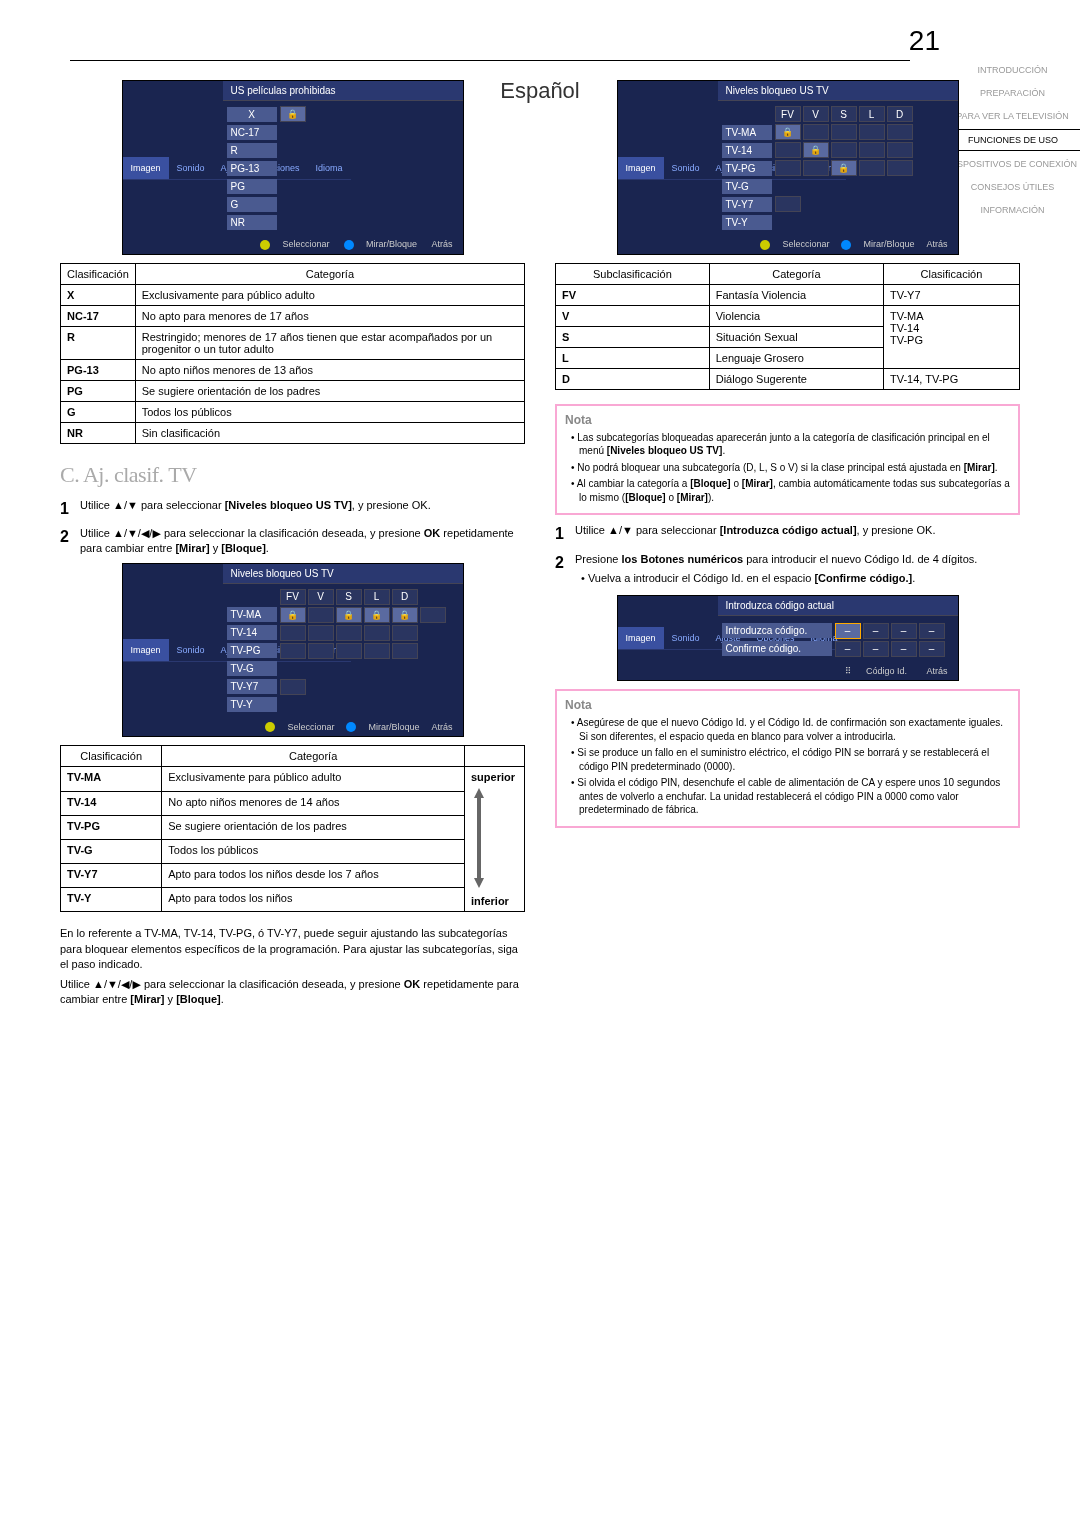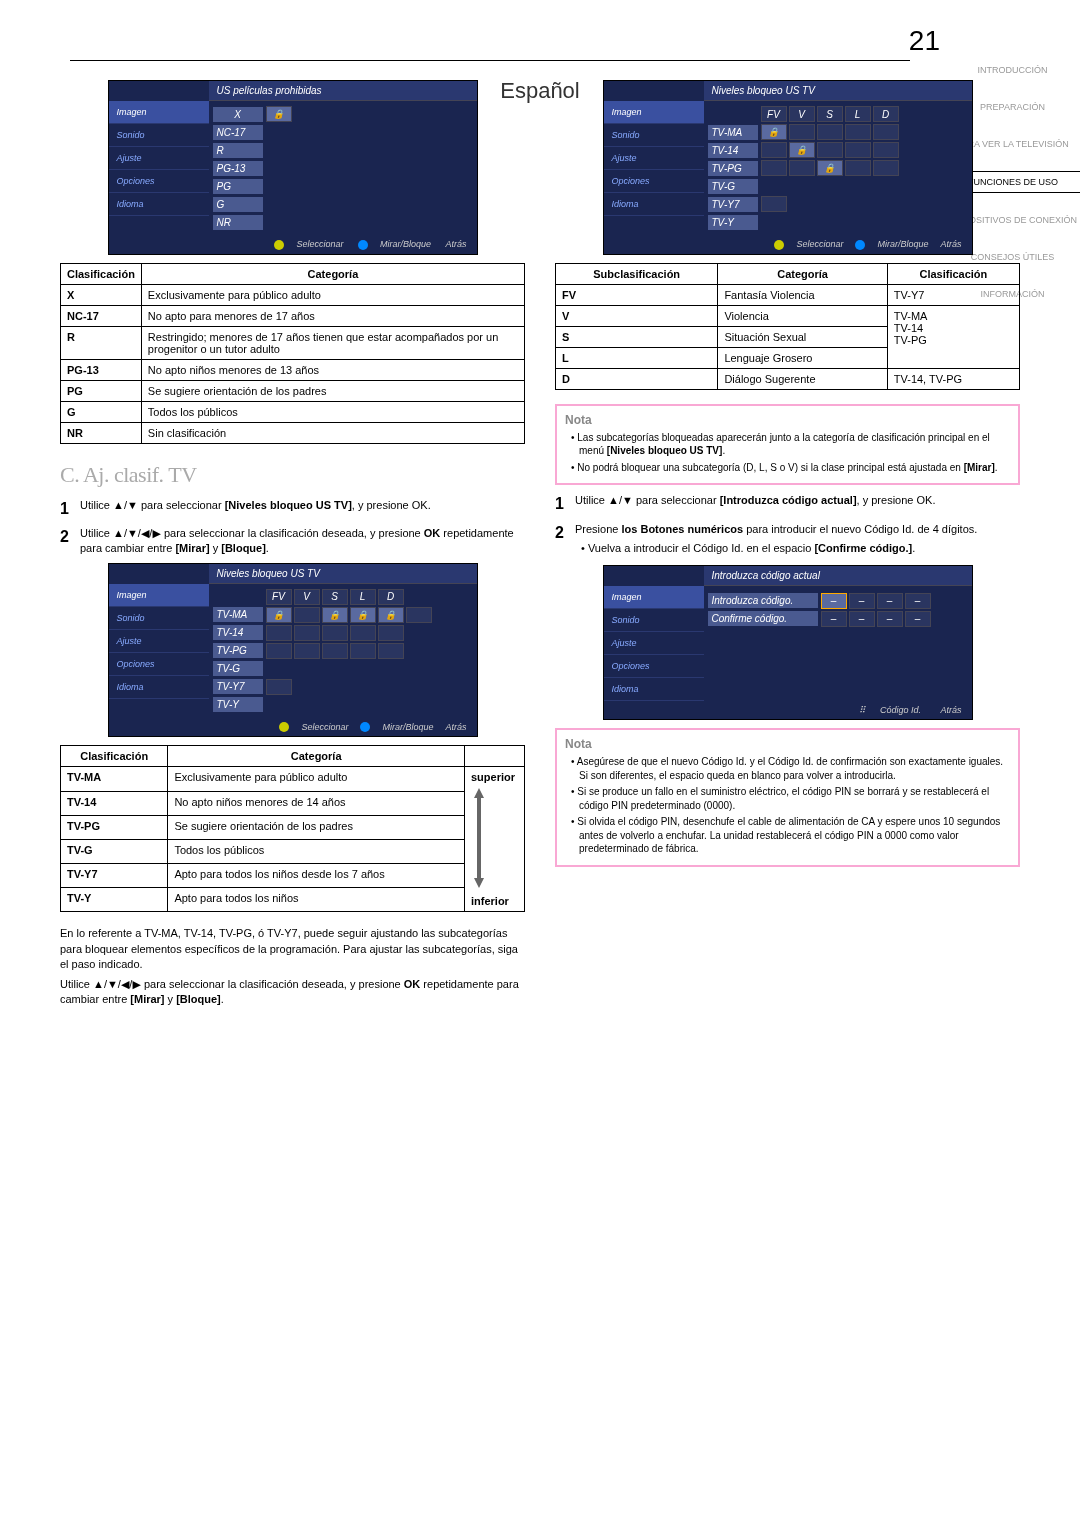--- a/index.html
+++ b/index.html
@@ -3,42 +3,42 @@
 <meta charset="utf-8">
 <style>
   * { box-sizing: border-box; margin: 0; padding: 0; }
   body { font-family: Arial, Helvetica, sans-serif; font-size: 11px; background: #fff; color: #000; width: 1080px; position: relative; }
   .page { display: flex; padding: 40px 60px 40px 60px; position: relative; }
   .header { position: absolute; top: 30px; left: 0; width: 1080px; display: flex; justify-content: center; font-size: 22px; color: #333; margin-top: 48px; }
   .pagenum { position: absolute; top: 25px; right: 140px; font-size: 28px; color: #000; }
   .hr { position: absolute; top: 60px; left: 70px; width: 840px; height: 1px; background: #000; }
   .columns { display: flex; gap: 30px; margin-top: 40px; width: 100%; }
   .col { flex: 1; min-width: 0; }
-  .nav-tabs { position: absolute; right: 0; top: 60px; display: flex; flex-direction: column; gap: 17px; font-size: 9px; color: #999; }
+  .nav-tabs { position: absolute; right: 0; top: 60px; display: flex; flex-direction: column; gap: 3px; font-size: 9px; color: #999; }
   .nav-tabs div { writing-mode: sideways-right; padding: 5px 3px; text-align: center; }
   .nav-tabs .active { color: #000; border-left: 1px solid #000; border-top:1px solid #000; border-bottom:1px solid #000; }
-  .tv-ui { background: #1a2550; color: #fff; width: 370px; margin: 0 auto; border: 1px solid #000; font-size: 10px; font-style: italic; }
+  .tv-ui { background: #1a2550; color: #fff; width: 342px; margin: 0 auto; border: 1px solid #000; font-size: 10px; }
   .tv-ui .title-bar { background: #2a3870; padding: 4px 8px; margin-left: 100px; border-bottom: 1px solid #445; }
   .tv-ui .body { display: flex; }
-  .tv-menu { width: 100px; display: flex; flex-direction: column; }
+  .tv-menu { width: 100px; display: flex; flex-direction: row; align-items: center; }
   .tv-menu div { padding: 6px 8px; border-bottom: 1px solid #2a3870; font-size: 9px; color: #8af; }
   .tv-menu div.sel { background: #3a50a0; color: #fff; }
   .tv-content { flex: 1; padding: 4px; }
   .tv-row { display: flex; align-items: center; height: 18px; }
   .tv-row .lbl { width: 50px; background: #4a5a90; padding: 2px 4px; margin-right: 2px; }
   .tv-row .cell { width: 26px; height: 16px; background: #2a3560; margin: 0 1px; border:1px solid #445; display:flex; align-items:center; justify-content:center; }
   .tv-row .cell.on { background: #5a6aa0; }
   .lock { color: #fa0; font-size: 9px; }
   .tv-footer { text-align: right; padding: 4px; font-size: 9px; color: #ccc; }
   .tv-footer span { margin: 0 6px; }
   .dot-y { display:inline-block; width:10px; height:10px; border-radius:50%; background:#cc0; margin-right:3px; vertical-align:middle;}
   .dot-b { display:inline-block; width:10px; height:10px; border-radius:50%; background:#08f; margin-right:3px; vertical-align:middle;}
   .data-table { width: 100%; border-collapse: collapse; margin: 8px 0 14px; }
   .data-table th, .data-table td { border: 1px solid #000; padding: 4px 6px; text-align: left; vertical-align: top; }
-  .data-table th { font-weight: bold; text-align: center; }
+  .data-table th { font-weight: normal; text-align: center; }
   h2.section { font-size: 22px; color: #aaa; font-weight: normal; margin: 18px 0 10px; font-family: Georgia, serif; letter-spacing: -0.5px; }
   h3.sub { font-style: italic; font-weight: bold; font-size: 14px; margin: 12px 0 4px; font-family: Georgia, serif; }
   .step { display: flex; margin: 6px 0; line-height: 1.4; }
   .step .num { font-size: 16px; font-weight: bold; width: 20px; flex-shrink:0; }
   .step .txt { flex: 1; }
   .bullet { padding-left: 14px; text-indent: -8px; margin: 3px 0; line-height:1.35; }
   .bullet::before { content: "• "; }
   .note-box { border: 2px solid #f9a8d4; padding: 6px 8px; margin: 8px 0; font-size: 10px; line-height: 1.35; }
   .note-box .note-title { font-weight: bold; color: #888; font-size: 12px; margin-bottom: 3px; }
   .arrow-col { text-align: center; position: relative; }
@@ -373,20 +373,21 @@
               <td>Diálogo Sugerente</td>
               <td>TV-14, TV-PG</td>
             </tr>
   </tbody>
         </table>
 
   <div class="note-box">
     <div class="note-title">Nota</div>
     <div class="bullet"><span>Las subcategorías bloqueadas aparecerán junto a la categoría de clasificación principal en el menú </span><b>[Niveles bloqueo US TV]</b><span>.</span></div>
     <div class="bullet"><span>No podrá bloquear una subcategoría (D, L, S o V) si la clase principal está ajustada en </span><b>[Mirar]</b><span>.</span></div>
+    <div class="bullet"><span>Al cambiar la categoría a </span><b>[Bloque]</b><span> o </span><b>[Mirar]</b><span>, cambia automáticamente todas sus subcategorías a lo mismo (</span><b>[Bloque]</b><span> o </span><b>[Mirar]</b><span>).</span></div>
   </div>
 
 
   <div class="step">
     <div class="num">1</div>
     <div class="txt"><span>Utilice ▲/▼ para seleccionar </span><b>[Introduzca código actual]</b><span>, y presione OK.</span></div>
   </div>
   <div class="step">
     <div class="num">2</div>
     <div class="txt">

